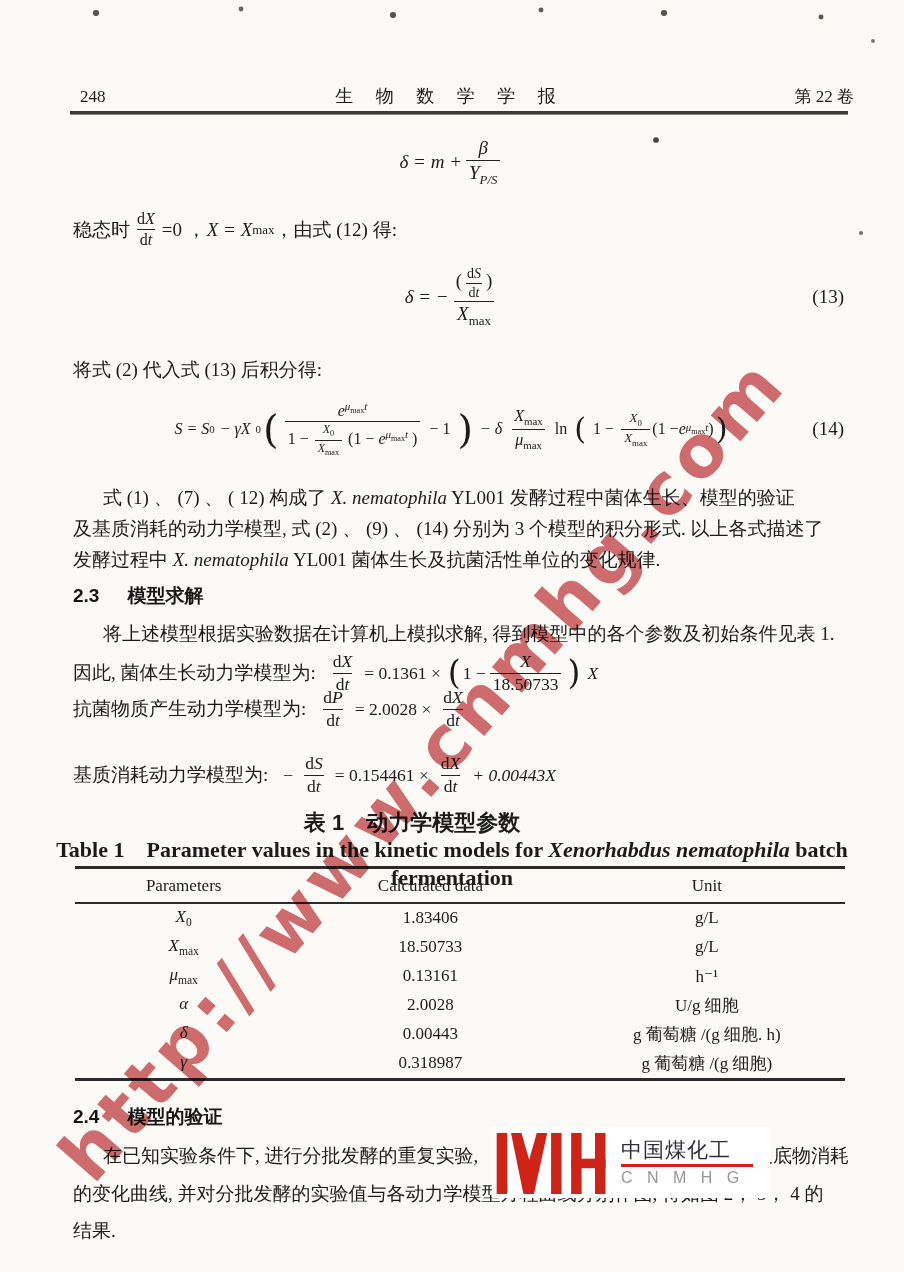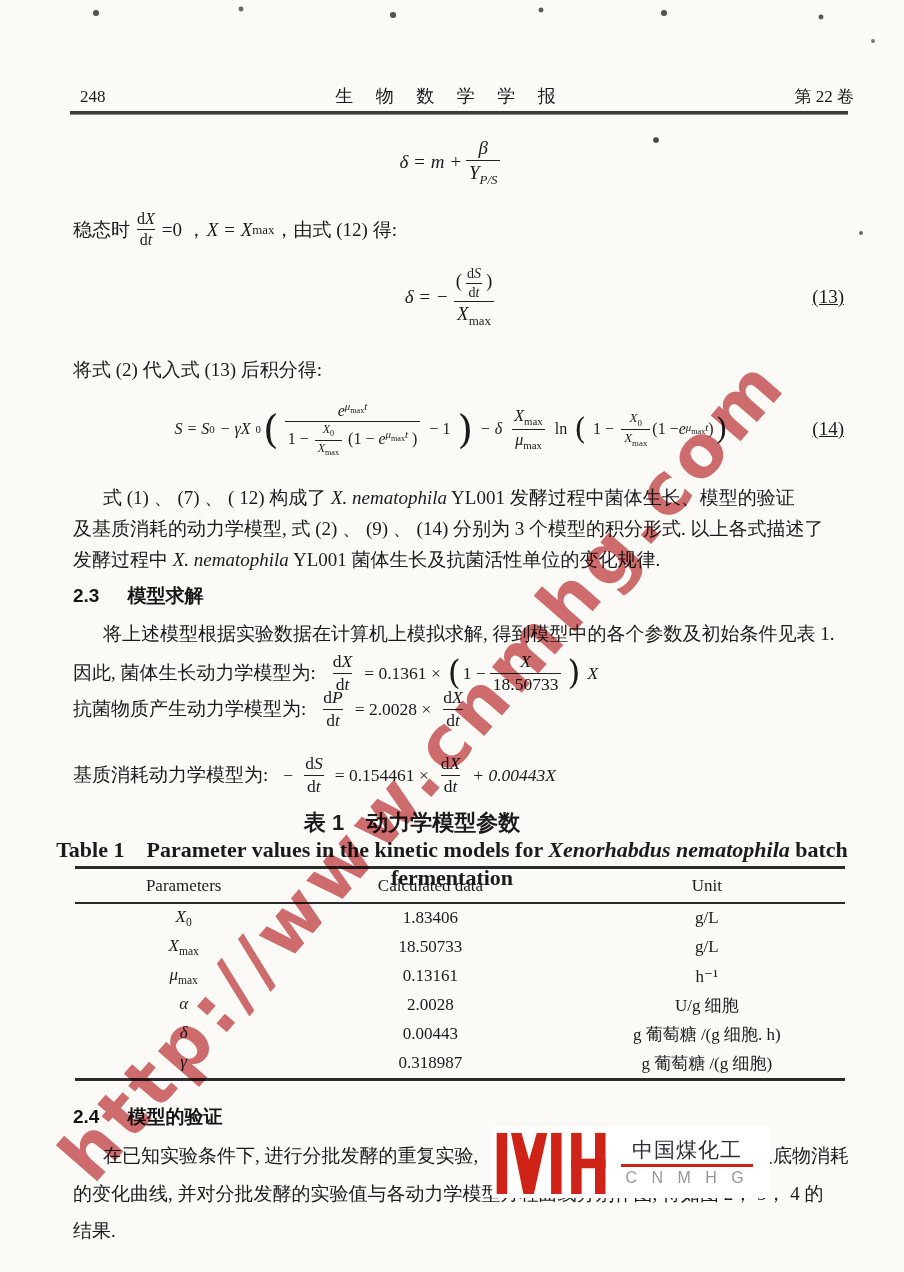--- a/index.html
+++ b/index.html
@@ -18,21 +18,21 @@
   sup{font-size:68%;}
   sup .ss{font-size:75%;}
   .fr{display:inline-flex;flex-direction:column;align-items:center;vertical-align:middle;margin:0 4px;line-height:1.25;}
   .fr .nu{display:block;padding:0 3px;}
   .fr .de{display:block;border-top:1.4px solid #222;padding:0 3px;white-space:nowrap;}
   .fr.sm{font-size:16px;}
   .fr.in{font-size:12px;margin:0 2px;}
   .bp{font-size:250%;font-weight:200;line-height:0;vertical-align:middle;margin:0 2px;font-family:"DejaVu Serif",serif;}
   .bp2{font-size:190%;font-weight:200;line-height:0;vertical-align:middle;margin:0 2px;font-family:"DejaVu Serif",serif;}
   .eqline{width:904px;display:flex;align-items:center;justify-content:center;font-size:19px;}
-  .eqtag{position:absolute;right:60px;font-size:19px;text-decoration:underline;}
+  .eqtag{position:absolute;right:60px;font-size:19px;}
   
   .para{left:73px;width:776px;font-size:19px;line-height:31px;}
   .pline{white-space:nowrap;}
   .indent{padding-left:30px;}
   .flow{display:flex;align-items:center;}
   .heading{left:73px;font-family:"Liberation Sans","DejaVu Sans",sans-serif;font-weight:bold;font-size:19px;color:#151515;}
   .heading .hnum{margin-right:28px;}
   
   .mrow{left:73px;display:flex;align-items:center;font-size:19px;white-space:nowrap;}
   .mrow .math{font-size:17.5px;margin-left:10px;display:inline-flex;align-items:center;}
@@ -45,21 +45,21 @@
   .trow{display:flex;align-items:center;height:29px;gap:18px;}
   .trow.head{height:33px;font-size:17px;}
   .tc{text-align:center;}
   .c1{width:228px;}
   .c2{width:252px;}
   .c3{width:290px;}
   
   .vline1{display:flex;align-items:baseline;}
   .vspacer{flex:1;}
   .logo{top:1127px;left:492px;width:274px;height:69px;background:#fff;z-index:6;display:flex;align-items:center;padding:1px 2px;}
-  .logo-col{margin-left:9px;display:flex;flex-direction:column;text-align:center;}
+  .logo-col{margin-left:9px;display:flex;flex-direction:column;}
   .logo-cn{font-family:"Liberation Sans","DejaVu Sans",sans-serif;font-size:21px;color:#2e2f36;letter-spacing:1px;line-height:24px;}
   .logo-bar{height:2.5px;background:#cf2318;margin:2px 0 2px 0;width:132px;}
   .logo-en{font-family:"Liberation Sans","DejaVu Sans",sans-serif;font-size:16px;color:#979797;letter-spacing:5px;line-height:18px;}
   
   .watermark{left:106px;top:1113px;transform-origin:left bottom;transform:rotate(-49deg);
              font-family:"DejaVu Sans","Liberation Sans",sans-serif;font-weight:bold;
              font-size:72px;letter-spacing:6px;color:#c23a3e;opacity:.74;mix-blend-mode:multiply;
              white-space:nowrap;z-index:9;}
   
   .specks{top:0;left:0;width:2px;height:2px;background:transparent;border-radius:50%;

